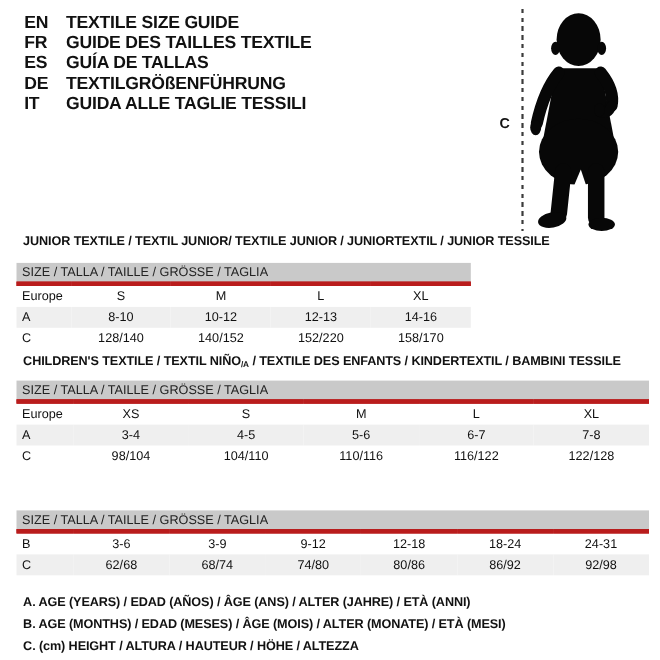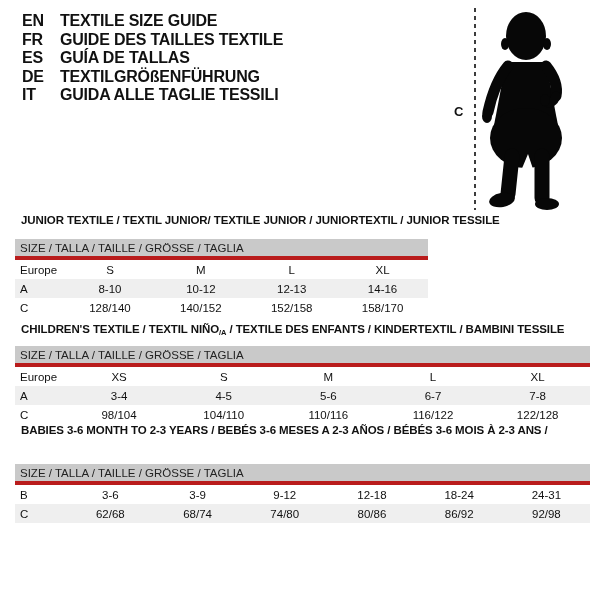--- a/index.html
+++ b/index.html
@@ -121,21 +121,21 @@
         <th>A</th>
         <td>8-10</td>
         <td>10-12</td>
         <td>12-13</td>
         <td>14-16</td>
       </tr>
       <tr>
         <th>C</th>
         <td>128/140</td>
         <td>140/152</td>
-        <td>152/158</td>
+        <td>152/220</td>
         <td>158/170</td>
       </tr>
     </tbody>
   </table>
 
   <div class="sec-title" id="t2-title">
     <span>CHILDREN'S TEXTILE / TEXTIL NIÑO</span><span class="sub">/A</span><span> / TEXTILE DES ENFANTS / KINDERTEXTIL / BAMBINI TESSILE</span>
   </div>
   <table class="tbl" id="t2">
     <colgroup>
@@ -173,21 +173,20 @@
         <td>98/104</td>
         <td>104/110</td>
         <td>110/116</td>
         <td>116/122</td>
         <td>122/128</td>
       </tr>
     </tbody>
   </table>
 
   <div class="sec-title" id="t3-title">
-    <div>BABIES 3-6 MONTH TO 2-3 YEARS / BEBÉS 3-6 MESES A 2-3 AÑOS / BÉBÉS 3-6 MOIS À 2-3 ANS /</div>
   </div>
   <table class="tbl" id="t3">
     <colgroup>
         <col style="width:9%">
         <col>
         <col>
         <col>
         <col>
         <col>
         <col>
@@ -212,14 +211,19 @@
         <td>62/68</td>
         <td>68/74</td>
         <td>74/80</td>
         <td>80/86</td>
         <td>86/92</td>
         <td>92/98</td>
       </tr>
     </tbody>
   </table>
 
+  <div class="notes">
+    <div>A. AGE (YEARS) / EDAD (AÑOS) / ÂGE (ANS) / ALTER (JAHRE) / ETÀ (ANNI)</div>
+    <div>B. AGE (MONTHS) / EDAD (MESES) / ÂGE (MOIS) / ALTER (MONATE) / ETÀ (MESI)</div>
+    <div>C. (cm) HEIGHT / ALTURA / HAUTEUR / HÖHE / ALTEZZA</div>
+  </div>
 
 </div>
 
 </body></html>

